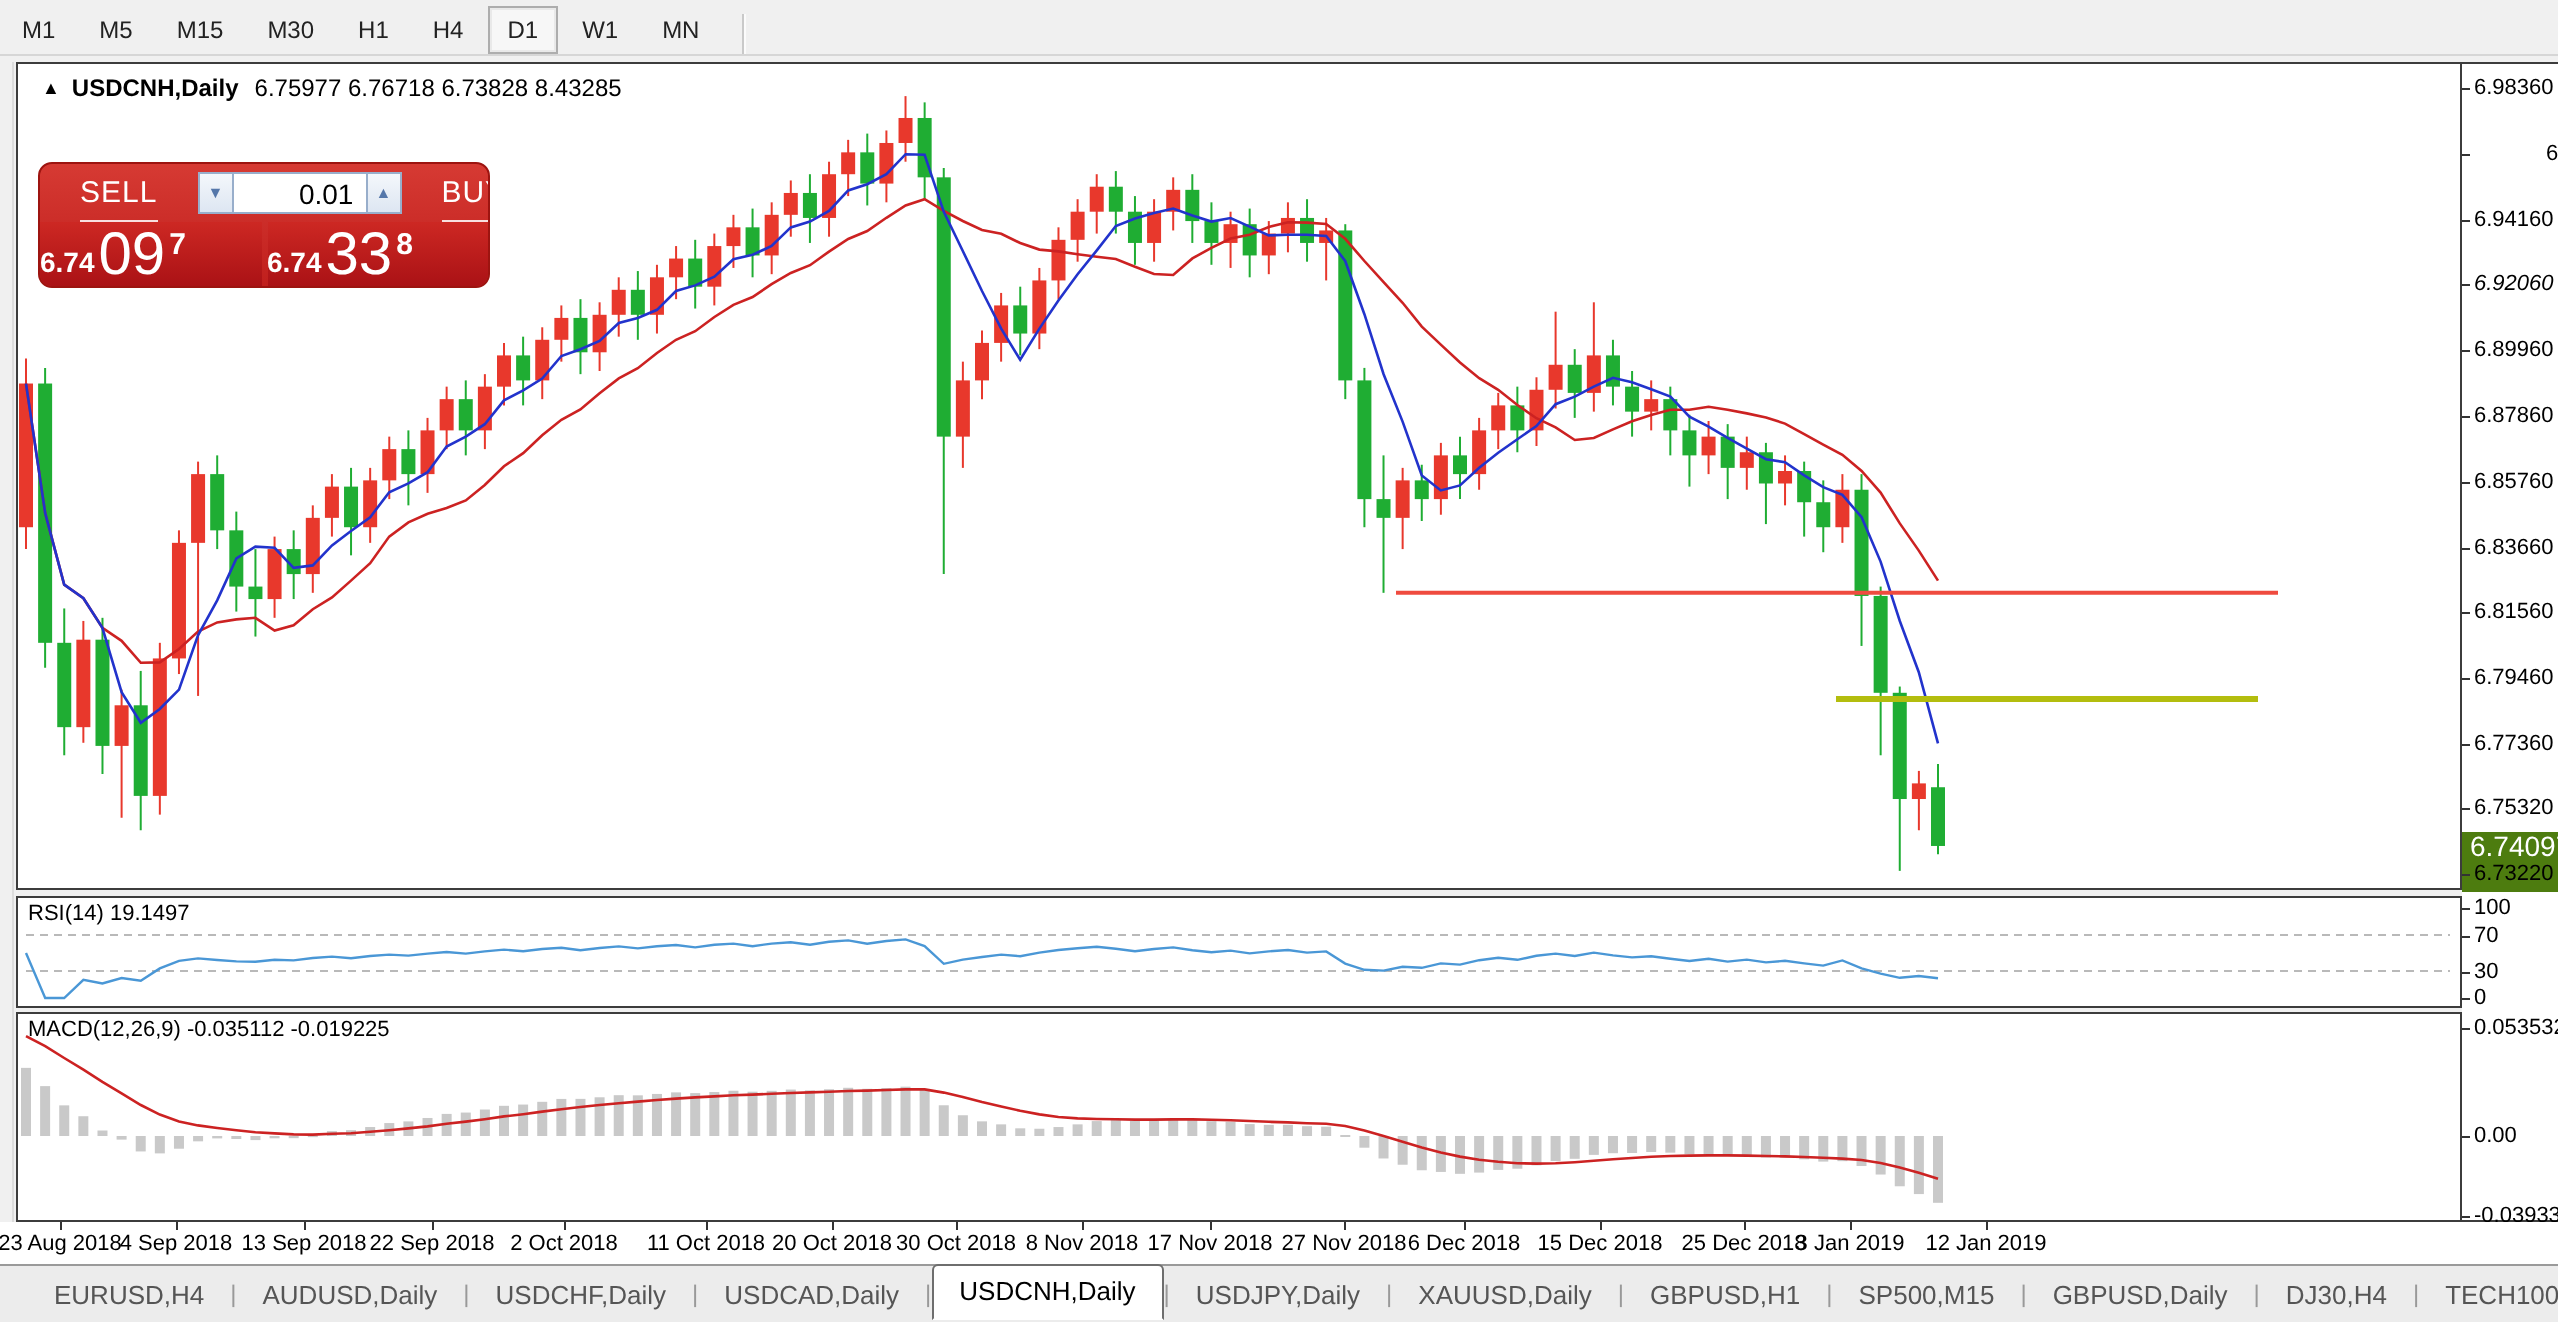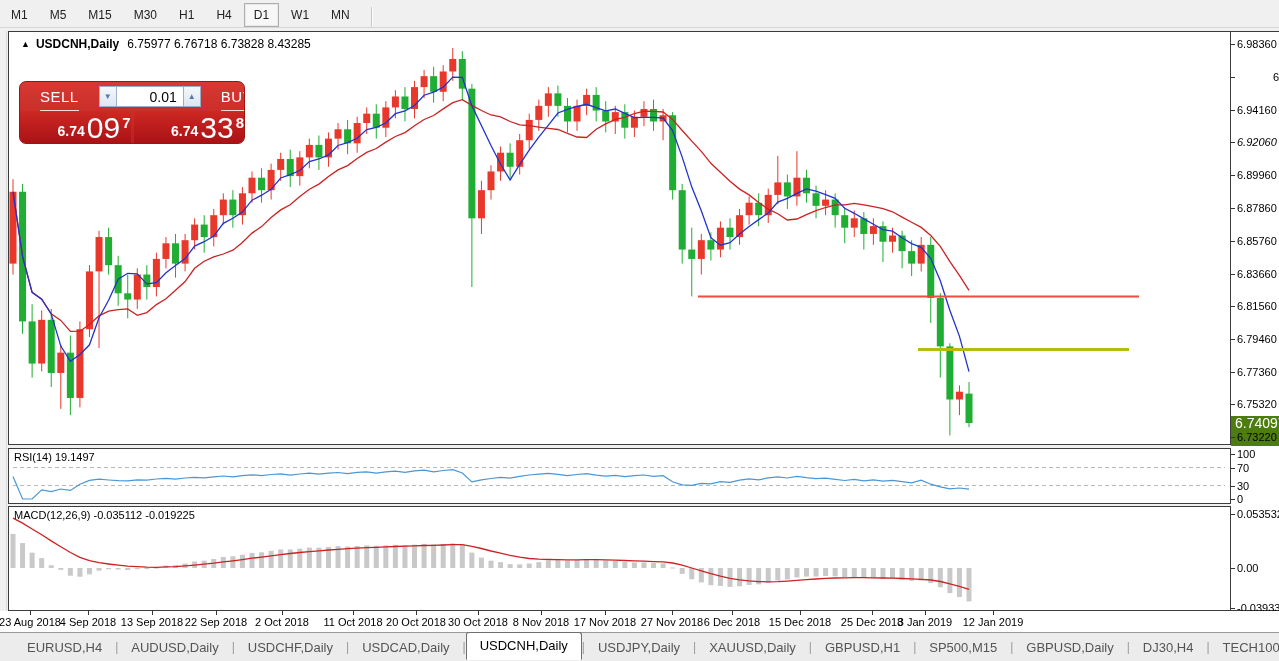--- a/index.html
+++ b/index.html
@@ -46,21 +46,21 @@
   .tp-btn { flex:1; display:flex; align-items:center; justify-content:center;
     font-size:15px; letter-spacing:.5px; color:#fff; cursor:pointer;
     border-bottom:1px solid rgba(255,255,255,.85); margin:0 20px; }
   #lotBox { width:104px; display:flex; align-items:center; margin-top:3px; height:23px; }
   .spin { width:18px; height:21px; background:linear-gradient(#f4f7fb,#dde6f2); border:1px solid #98aecb;
     color:#5577aa; font-size:8px; display:flex; align-items:center; justify-content:center; cursor:pointer; }
   #lotInput { width:66px; height:21px; background:#fff; border:1px solid #98aecb; border-left:none;
     border-right:none; color:#000; font-size:14px; text-align:right; padding-right:6px;
     display:flex; align-items:center; justify-content:flex-end; }
   #tpPrices { display:flex; height:33px; gap:3px; background:transparent; }
-  .tp-price { flex:1; display:flex; align-items:flex-end; justify-content:flex-end;
+  .tp-price { flex:1; display:flex; align-items:flex-end; justify-content:flex-start;
     background:linear-gradient(#cd2823,#a91115); padding-bottom:2px; cursor:pointer; }
   .tp-small { font-size:14px; font-weight:700; margin-right:2px; margin-bottom:3px; }
   .tp-big { font-size:30px; font-weight:400; line-height:28px; }
   .tp-sup { font-size:15px; font-weight:700; margin-left:2px; margin-bottom:11px; }
 
   
   #xStrip { position:absolute; left:0; top:611px; width:1279px; height:21px; background:#fff; }
   .x-tick { position:absolute; top:0; width:1px; height:4px; background:#333; }
   .x-date { position:absolute; top:5px; font-size:11px; color:#000; transform:translateX(-50%);
     white-space:nowrap; }

